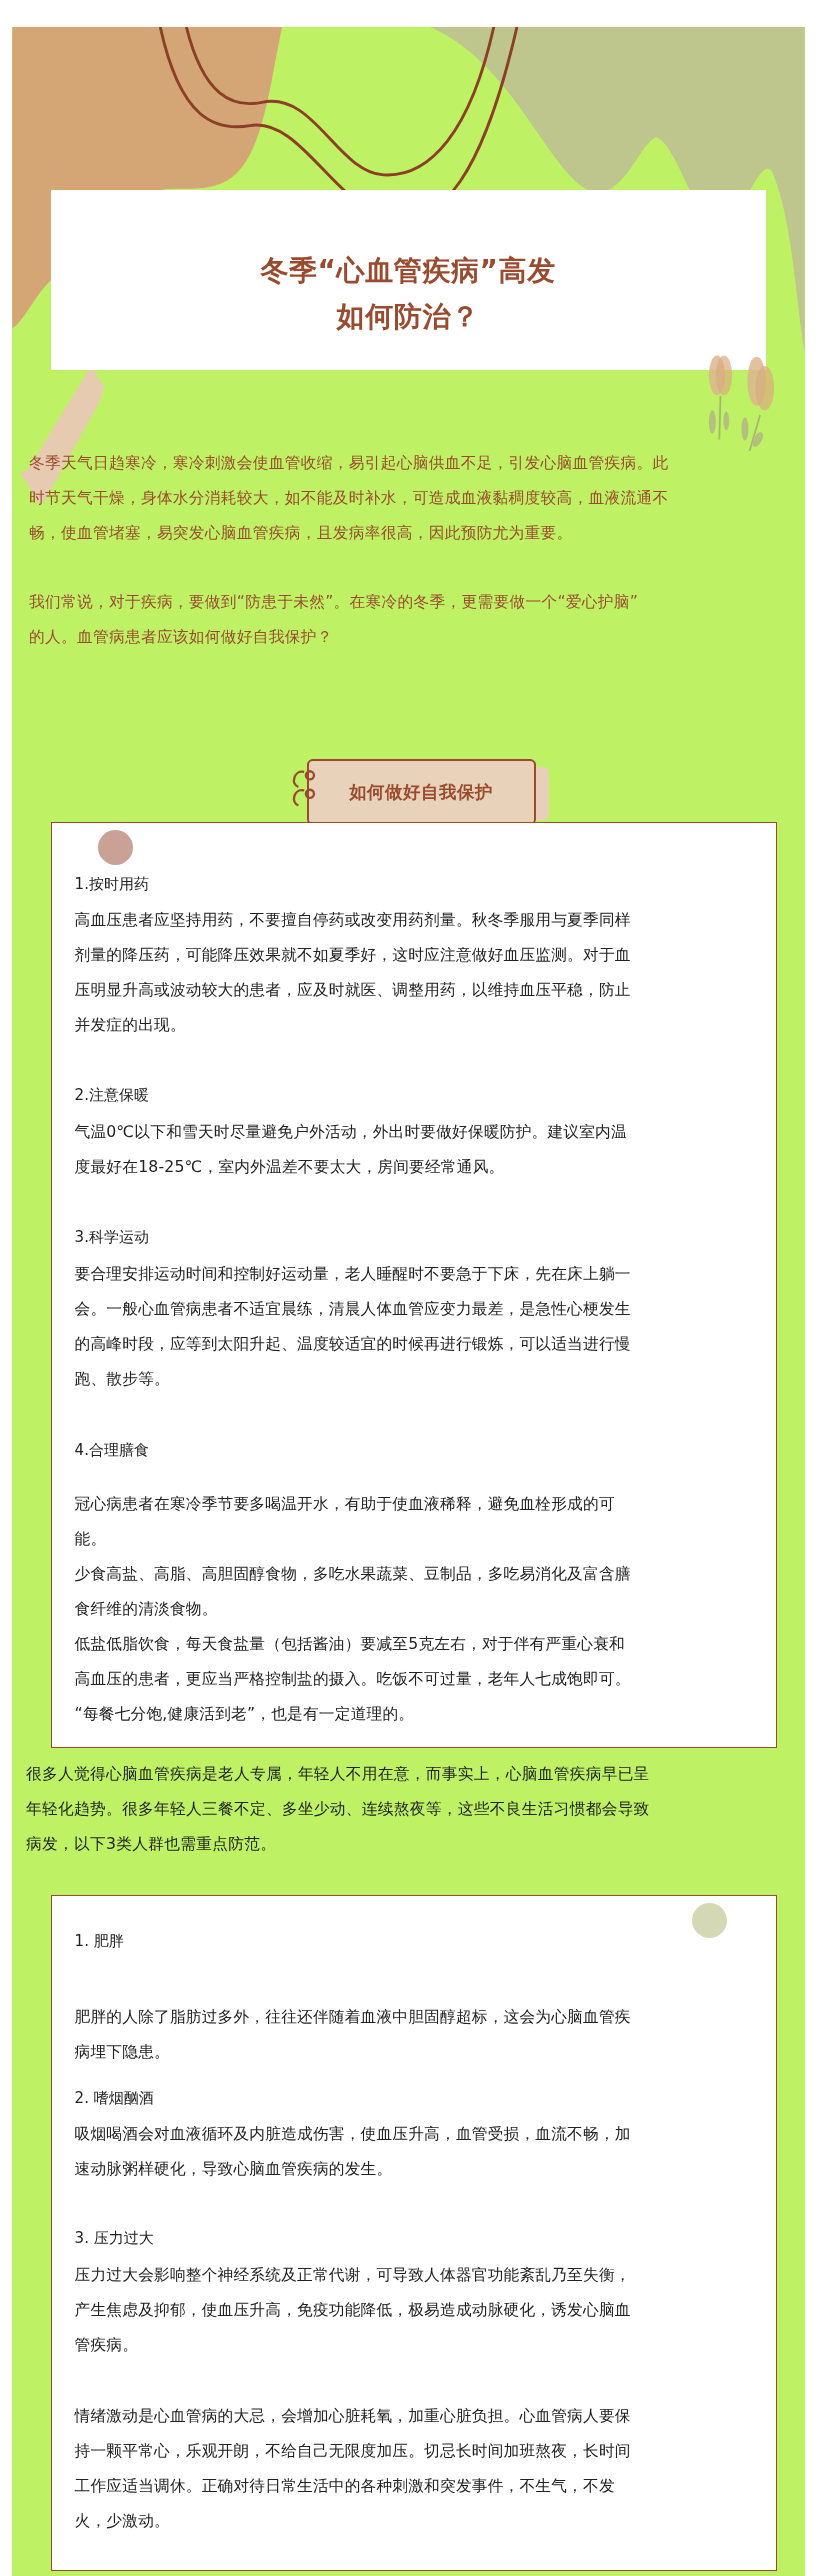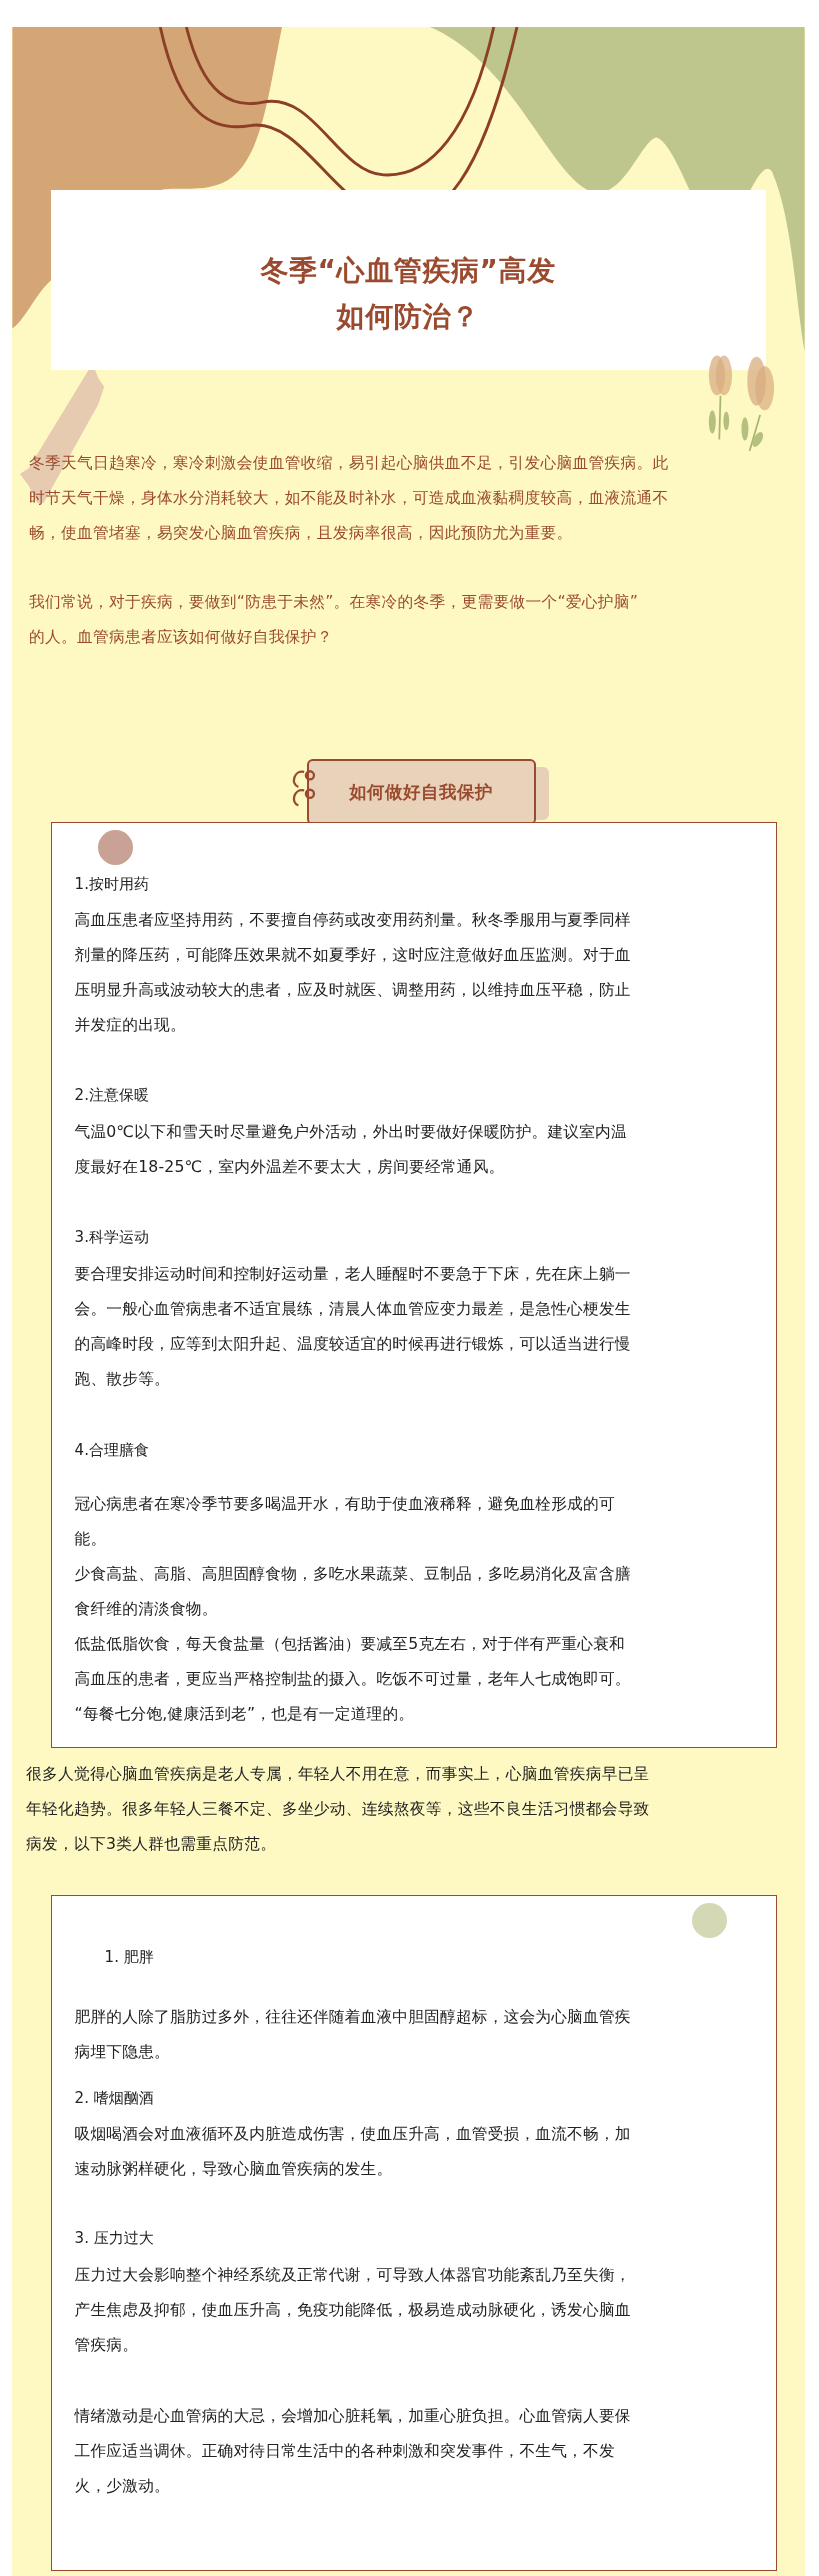--- a/index.html
+++ b/index.html
@@ -1,19 +1,19 @@
 <!DOCTYPE html>
 <html style="font-size:9.3px"><head>
 <meta charset="utf-8">
 <style>
   html, body { margin: 0; padding: 0; background: #ffffff; }
   body { width: 819px; height: 2576px; position: relative; overflow: hidden;
          font-family: "DejaVu Sans", "Liberation Sans", sans-serif; }
   .page { position: absolute; left: 11.6px; top: 27px; width: 793px; height: 2549px;
-          background: #fef9c3; overflow: hidden; }
+          background: #bef264; overflow: hidden; }
 
   
   .deco { position: absolute; left: 0; top: 0; width: 793px; height: 406px; }
 
   .title-card { position: absolute; left: 39px; top: 163px; width: 715px; height: 180px;
                 background: #ffffff; }
   .title { position: absolute; left: 0; right: 0; top: 58px; text-align: center;
            color: #9a4a2e; font-weight: bold; font-size: 28px; line-height: 46px;
            letter-spacing: 0.6px; }
 
@@ -135,40 +135,41 @@
 
   <div class="para" style="left:14.5px; top:1729px; width:772px; color:#222;">
     <div>很多人觉得心脑血管疾病是老人专属，年轻人不用在意，而事实上，心脑血管疾病早已呈</div>
     <div>年轻化趋势。很多年轻人三餐不定、多坐少动、连续熬夜等，这些不良生活习惯都会导致</div>
     <div>病发，以下3类人群也需重点防范。</div>
   </div>
 
   <div class="box-card" style="left:39px; top:1868px; width:726px; height:676px;">
     <div class="dot" style="left:640px; top:7px; width:35px; height:35px; background:#d5d8b4;"></div>
 
-    <div class="item-title" style="top:44px;margin-left:30px;">1. 肥胖</div>
+    <div class="item-title" style="top:28px;">1. 肥胖</div>
     <div class="item-body" style="top:79px;margin-top:24px;">
       <div>肥胖的人除了脂肪过多外，往往还伴随着血液中胆固醇超标，这会为心脑血管疾</div>
       <div>病埋下隐患。</div>
     </div>
 
     <div class="item-title" style="top:185px;">2. 嗜烟酗酒</div>
     <div class="item-body" style="top:220px;">
       <div>吸烟喝酒会对血液循环及内脏造成伤害，使血压升高，血管受损，血流不畅，加</div>
       <div>速动脉粥样硬化，导致心脑血管疾病的发生。</div>
     </div>
 
     <div class="item-title" style="top:325px;">3. 压力过大</div>
     <div class="item-body" style="top:361px;">
       <div>压力过大会影响整个神经系统及正常代谢，可导致人体器官功能紊乱乃至失衡，</div>
       <div>产生焦虑及抑郁，使血压升高，免疫功能降低，极易造成动脉硬化，诱发心脑血</div>
       <div>管疾病。</div>
     </div>
 
     <div class="item-body" style="top:502px;">
       <div>情绪激动是心血管病的大忌，会增加心脏耗氧，加重心脏负担。心血管病人要保</div>
+      <div>持一颗平常心，乐观开朗，不给自己无限度加压。切忌长时间加班熬夜，长时间</div>
       <div>工作应适当调休。正确对待日常生活中的各种刺激和突发事件，不生气，不发</div>
       <div>火，少激动。</div>
     </div>
   </div>
 
 </div>
 
 
 </body></html>

